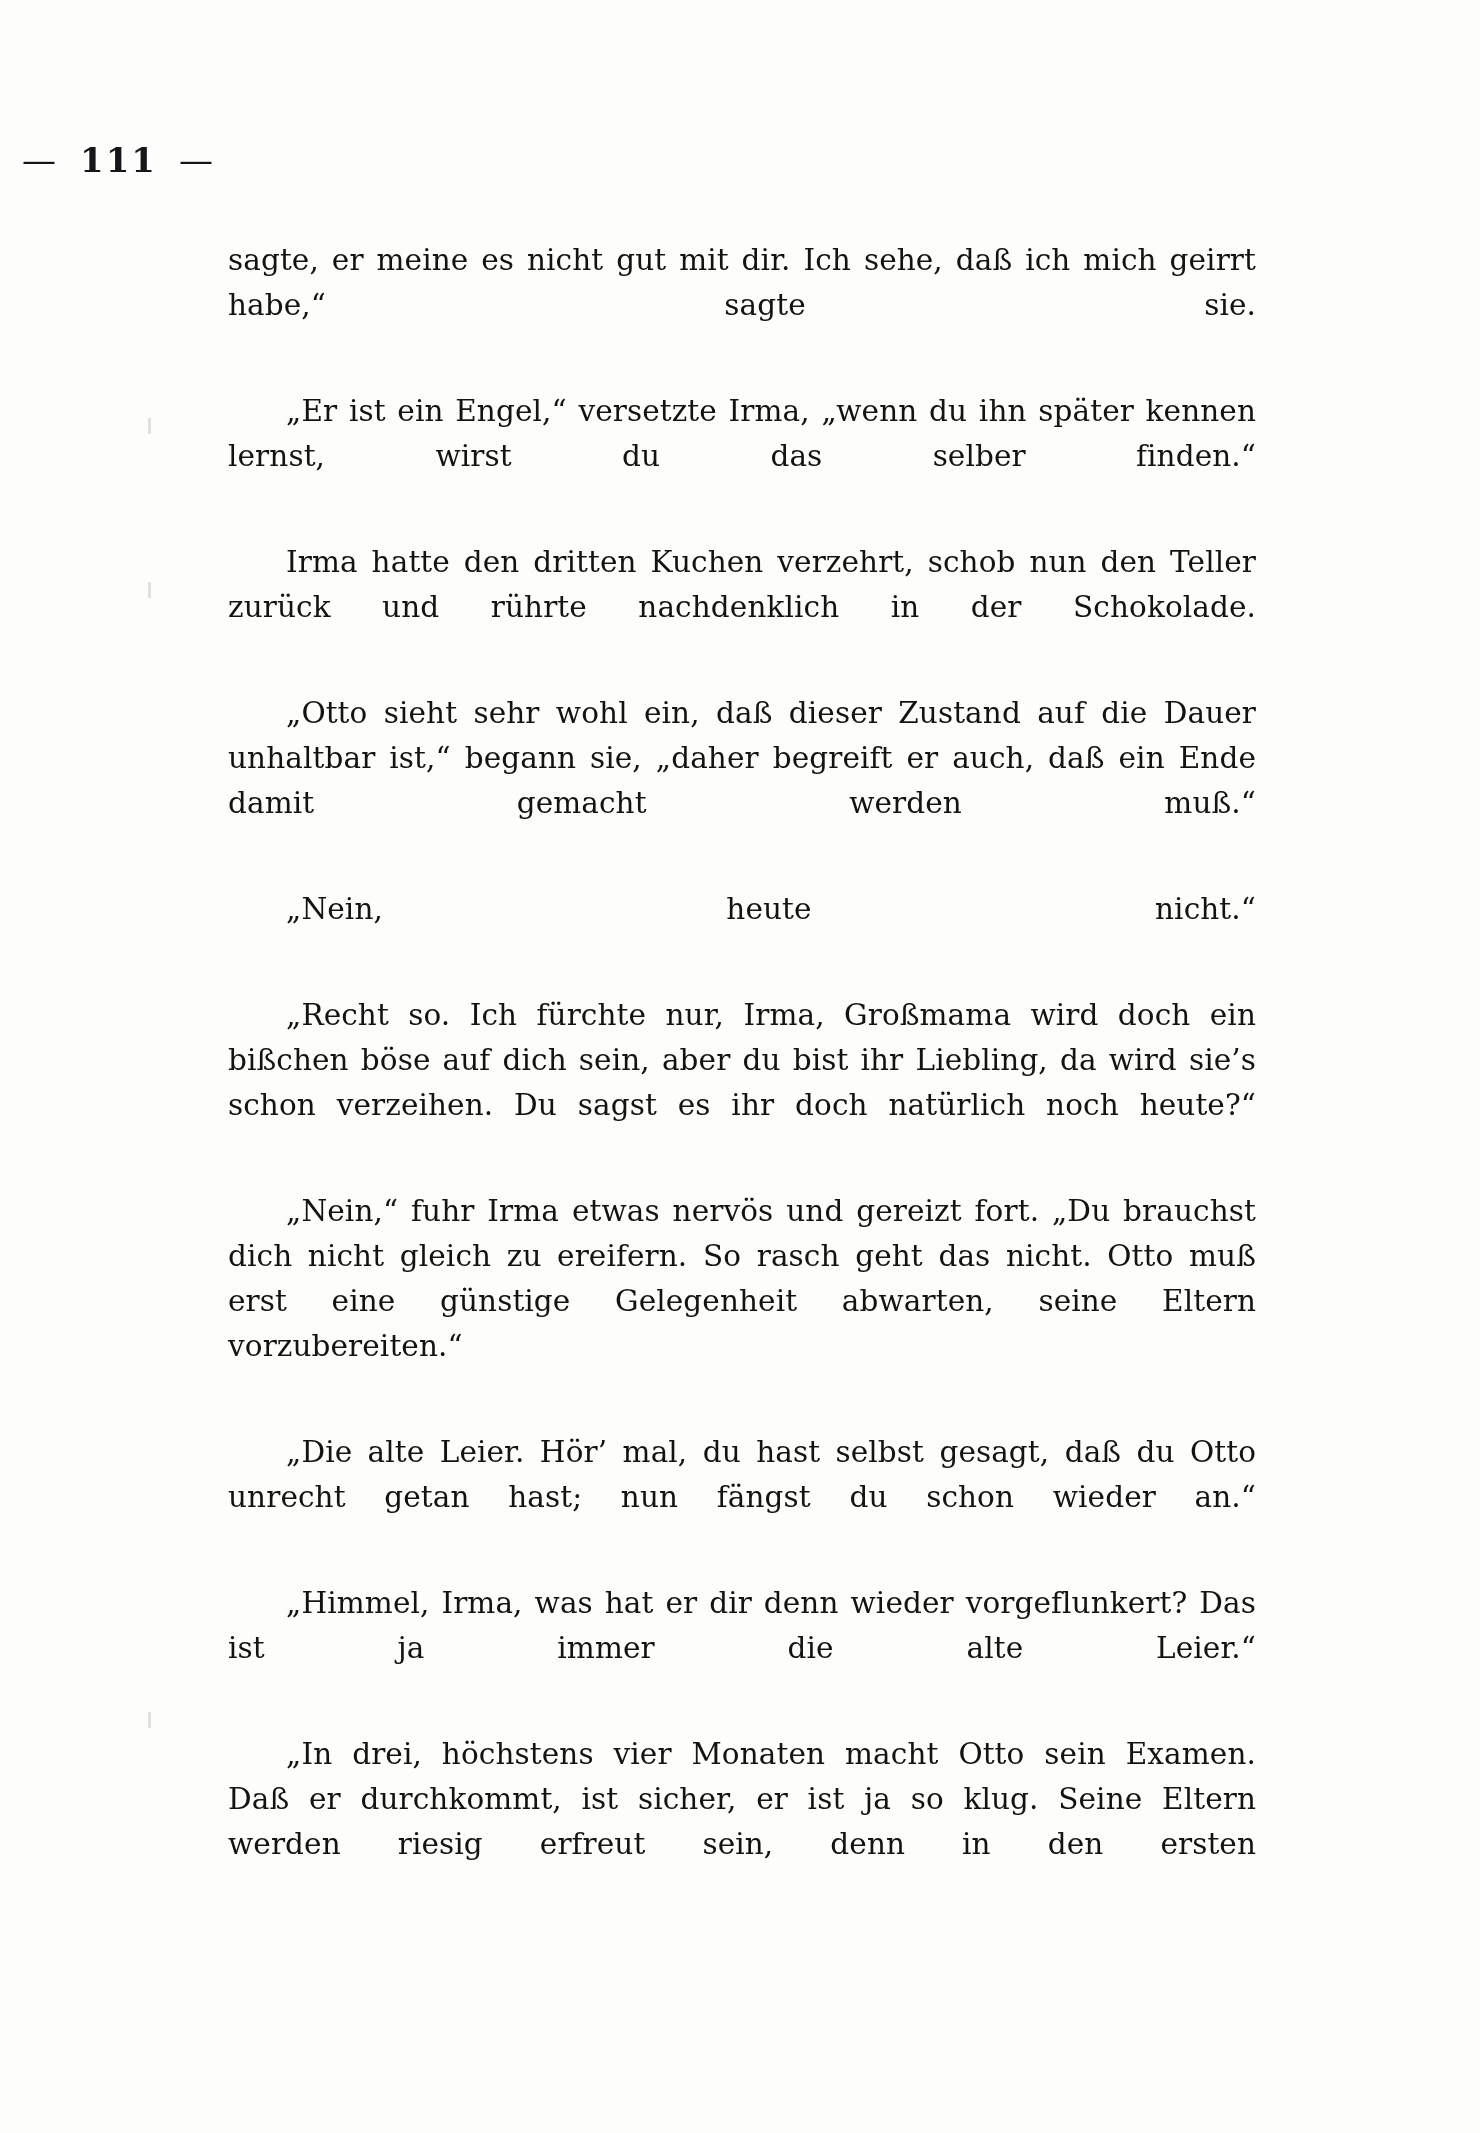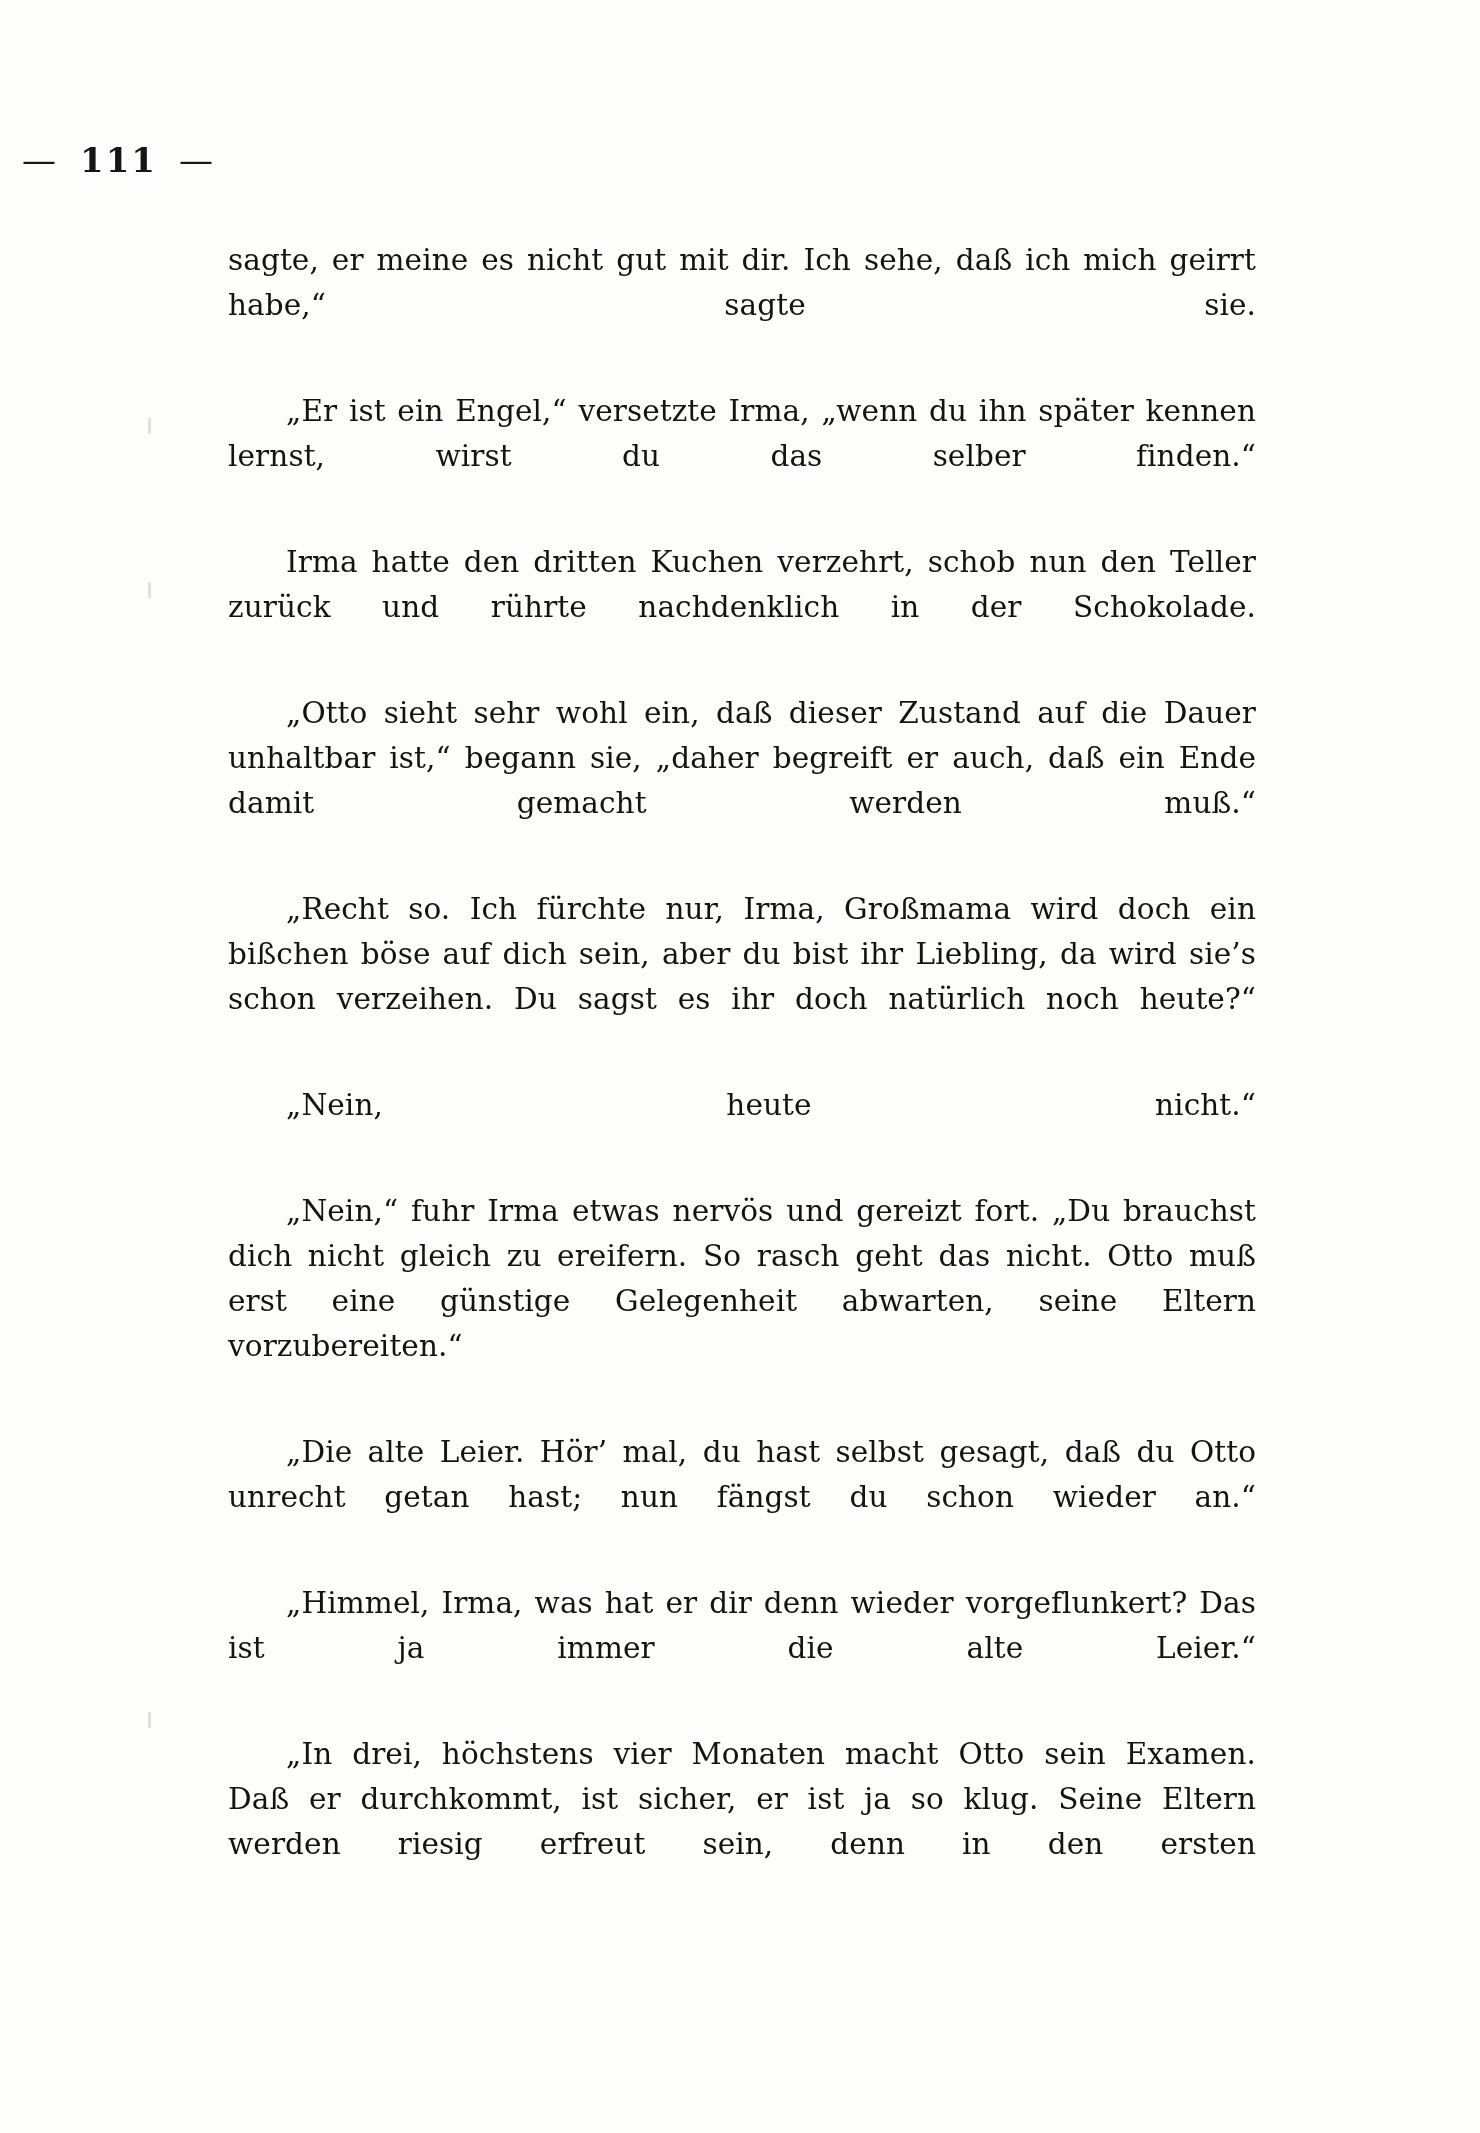--- a/index.html
+++ b/index.html
@@ -81,21 +81,21 @@
 
   <div class="page-header">
     <span class="dash">—</span><span>111</span><span class="dash">—</span>
   </div>
 
   <div class="text-body">
     <p>sagte, er meine es nicht gut mit dir. Ich sehe, daß ich mich geirrt habe,“ sagte sie.</p>
     <p class="indent">„Er ist ein Engel,“ versetzte Irma, „wenn du ihn später kennen lernst, wirst du das selber finden.“</p>
     <p class="indent">Irma hatte den dritten Kuchen verzehrt, schob nun den Teller zurück und rührte nachdenklich in der Schokolade.</p>
     <p class="indent">„Otto sieht sehr wohl ein, daß dieser Zustand auf die Dauer unhaltbar ist,“ begann sie, „daher begreift er auch, daß ein Ende damit gemacht werden muß.“</p>
+    <p class="indent">„Nein, heute nicht.“</p>
     <p class="indent">„Recht so. Ich fürchte nur, Irma, Großmama wird doch ein bißchen böse auf dich sein, aber du bist ihr Liebling, da wird sie’s schon verzeihen. Du sagst es ihr doch natürlich noch heute?“</p>
-    <p class="indent">„Nein, heute nicht.“</p>
     <p class="indent">„Nein,“ fuhr Irma etwas nervös und gereizt fort. „Du brauchst dich nicht gleich zu ereifern. So rasch geht das nicht. Otto muß erst eine günstige Gelegenheit abwarten, seine Eltern vorzubereiten.“</p>
     <p class="indent">„Die alte Leier. Hör’ mal, du hast selbst gesagt, daß du Otto unrecht getan hast; nun fängst du schon wieder an.“</p>
     <p class="indent">„Himmel, Irma, was hat er dir denn wieder vorgeflunkert? Das ist ja immer die alte Leier.“</p>
     <p class="indent">„In drei, höchstens vier Monaten macht Otto sein Examen. Daß er durchkommt, ist sicher, er ist ja so klug. Seine Eltern werden riesig erfreut sein, denn in den ersten</p>
   </div>
 
 </div>
 
 </body></html>

